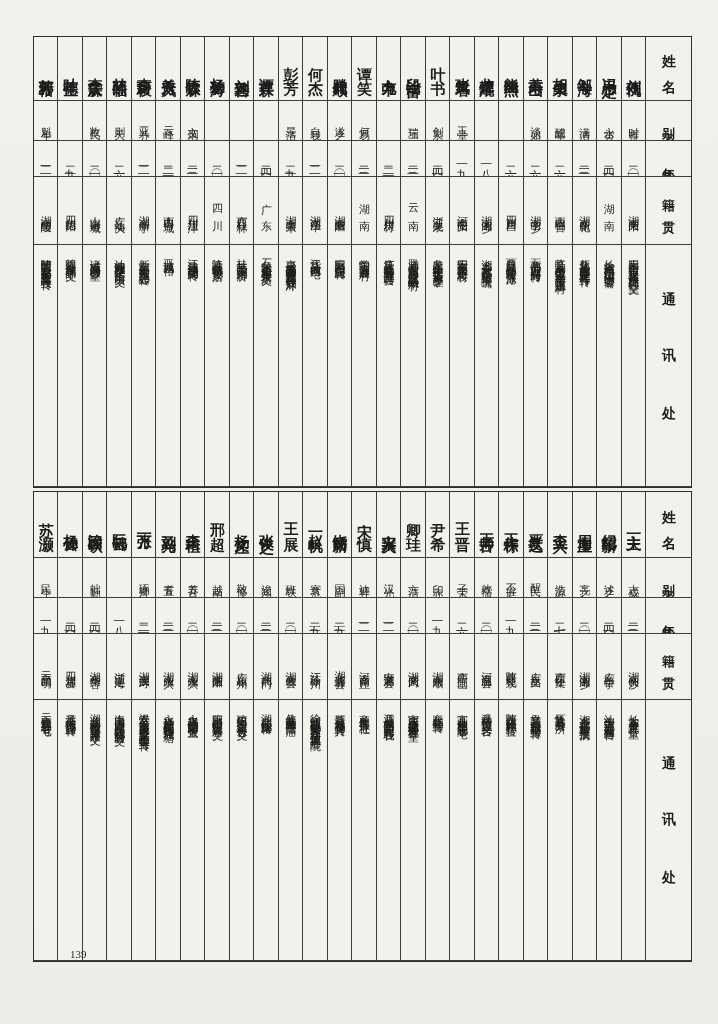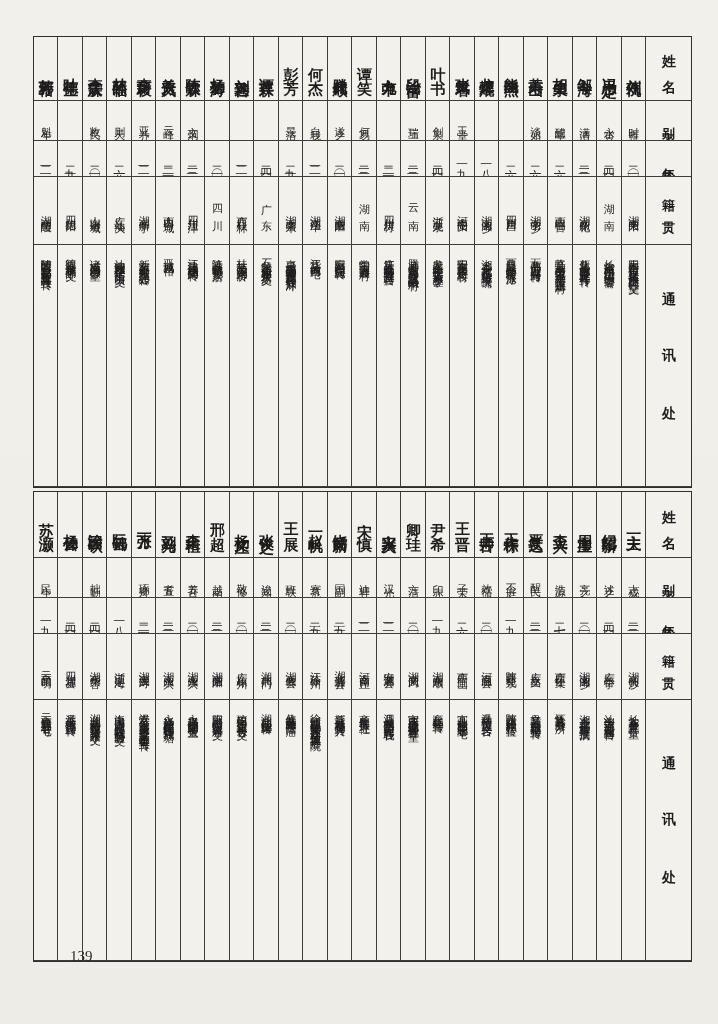--- a/index.html
+++ b/index.html
@@ -50,21 +50,21 @@
   
   .hdr-cell .v{font-weight:700;}
   .hdr-name .v{font-size:14px;letter-spacing:26px;}
   .hdr-zi .v{font-size:13px;letter-spacing:4px;}
   .hdr-age .v{font-size:13px;letter-spacing:1px;}
   .hdr-origin .v{font-size:13px;letter-spacing:22px;}
   .hdr-address{align-items:center;}
   .hdr-address .v{font-size:14px;letter-spacing:58px;}
   .page-number{
     position:absolute;left:70px;top:948px;
-    font-size:15px;color:#2a2a2a;
+    font-size:11px;color:#2a2a2a;
     font-family:"Liberation Serif","DejaVu Serif",serif;
   }
 </style>
 </head>
 <body>
 
 <div class="sheet">
   <div class="tables">
     <div class="table" id="table-top">
         <div class="cell name-cell">

